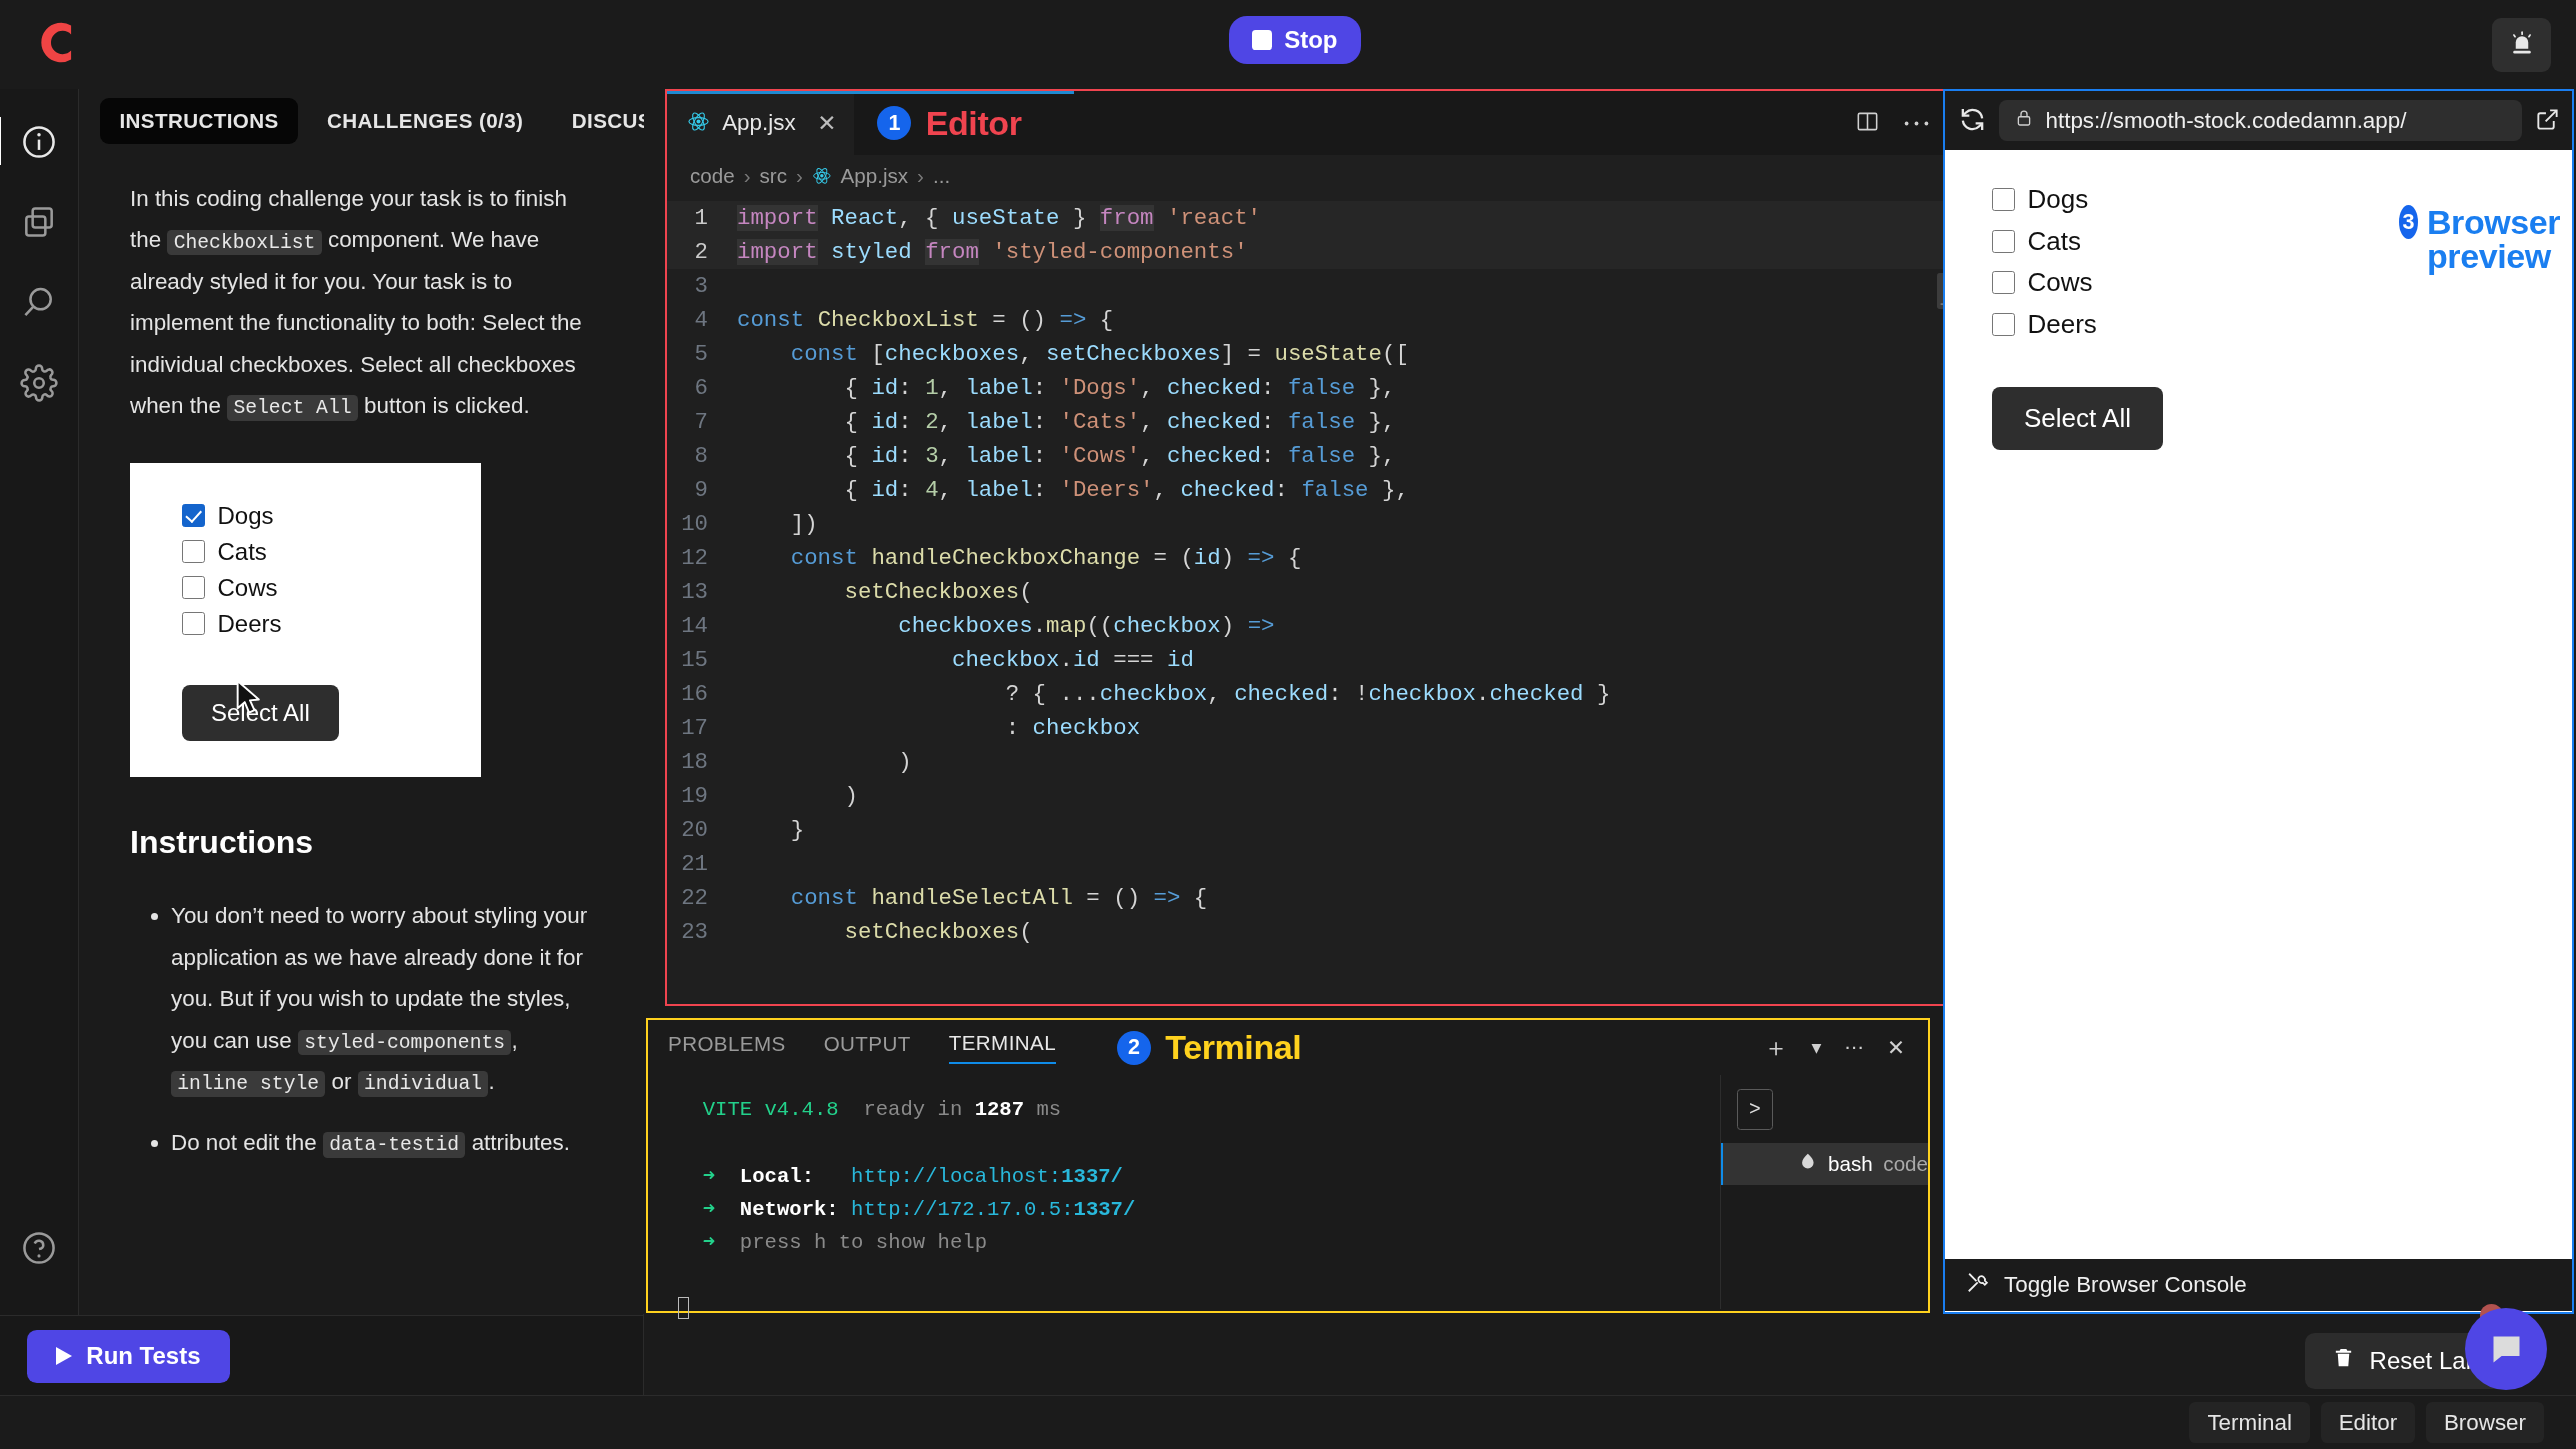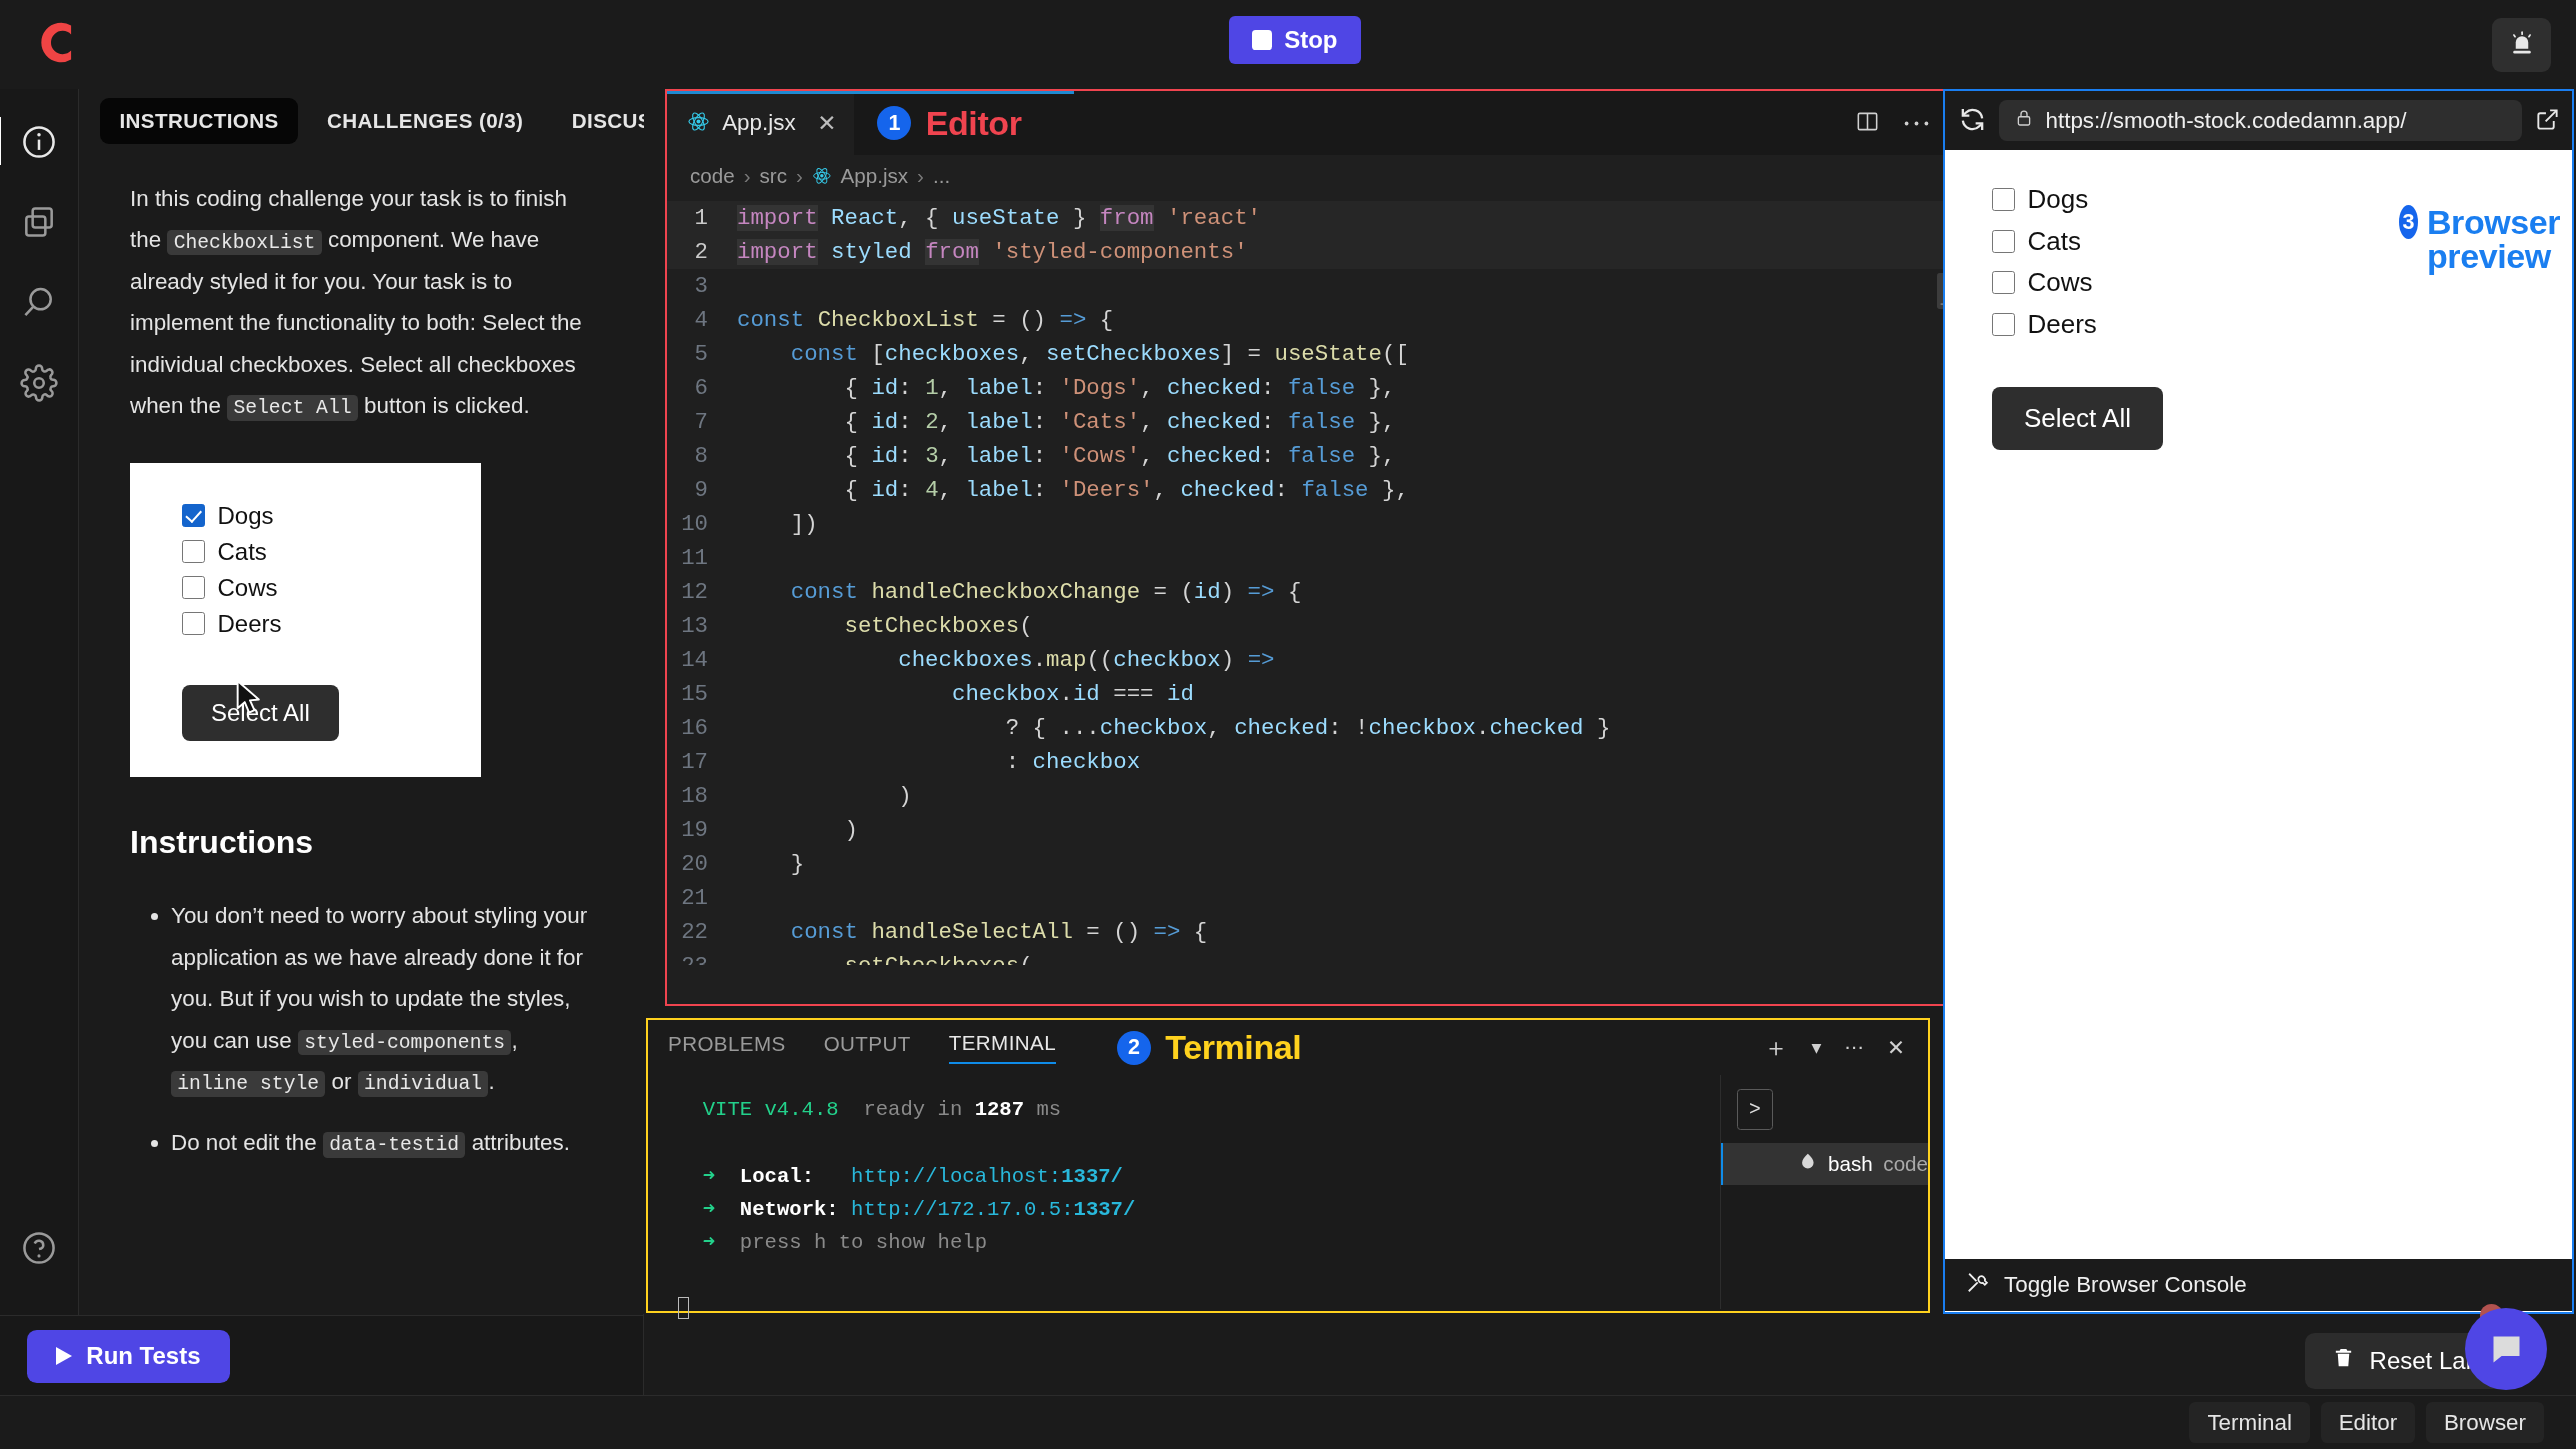--- a/index.html
+++ b/index.html
@@ -13,21 +13,21 @@
 
   
   .topbar {
     position: absolute; left: 0; top: 0; width: 2576px; height: 89px;
     background: #1b1b1b; display: flex; align-items: center;
   }
   .logo { position: absolute; left: 27px; top: 10.7px; width: 63px; height: 63px; }
   .stop-btn {
     position: absolute; left: 1229px; top: 16px;
     display: flex; align-items: center; gap: 12.5px;
-    background: #4f46e5; color: #fff; border: none; border-radius: 6px;
+    background: #4f46e5; color: #fff; border: none; border-radius: 18px;
     padding: 9.8px 23px; font-size: 24px; font-weight: 700; cursor: pointer;
     font-family: "Liberation Sans", sans-serif;
   }
   .stop-square { width: 19.7px; height: 19.7px; background: #fff; border-radius: 3.6px; display:inline-block; }
   .siren-btn {
     position: absolute; right: 25px; top: 18px; width: 59px; height: 54px;
     background: #2f2f2f; border-radius: 9px; display: flex;
     align-items: center; justify-content: center; cursor: pointer;
   }
 
@@ -429,21 +429,20 @@
     <div class="code-line hl"><span class="ln">1</span><span class="lc"><span class="t-kw import-box">import</span><span class="t-pun"> </span><span class="t-var">React</span><span class="t-pun">, { </span><span class="t-var">useState</span><span class="t-pun"> } </span><span class="t-kw import-box">from</span><span class="t-pun"> </span><span class="t-str">'react'</span></span></div>
         <div class="code-line hl"><span class="ln">2</span><span class="lc"><span class="t-kw import-box">import</span><span class="t-pun"> </span><span class="t-var">styled</span><span class="t-pun"> </span><span class="t-kw import-box">from</span><span class="t-pun"> </span><span class="t-str">'styled-components'</span></span></div>
         <div class="code-line"><span class="ln">3</span><span class="lc"></span></div>
         <div class="code-line"><span class="ln">4</span><span class="lc"><span class="t-kw2">const</span><span class="t-pun"> </span><span class="t-fn">CheckboxList</span><span class="t-pun"> = () </span><span class="t-arr">=&gt;</span><span class="t-pun"> {</span></span></div>
         <div class="code-line"><span class="ln">5</span><span class="lc"><span class="t-pun">    </span><span class="t-kw2">const</span><span class="t-pun"> [</span><span class="t-var">checkboxes</span><span class="t-pun">, </span><span class="t-var">setCheckboxes</span><span class="t-pun">] = </span><span class="t-fn">useState</span><span class="t-pun">([</span></span></div>
         <div class="code-line"><span class="ln">6</span><span class="lc"><span class="t-pun">        { </span><span class="t-var">id</span><span class="t-pun">: </span><span class="t-num">1</span><span class="t-pun">, </span><span class="t-var">label</span><span class="t-pun">: </span><span class="t-str">'Dogs'</span><span class="t-pun">, </span><span class="t-var">checked</span><span class="t-pun">: </span><span class="t-kw2">false</span><span class="t-pun"> },</span></span></div>
         <div class="code-line"><span class="ln">7</span><span class="lc"><span class="t-pun">        { </span><span class="t-var">id</span><span class="t-pun">: </span><span class="t-num">2</span><span class="t-pun">, </span><span class="t-var">label</span><span class="t-pun">: </span><span class="t-str">'Cats'</span><span class="t-pun">, </span><span class="t-var">checked</span><span class="t-pun">: </span><span class="t-kw2">false</span><span class="t-pun"> },</span></span></div>
         <div class="code-line"><span class="ln">8</span><span class="lc"><span class="t-pun">        { </span><span class="t-var">id</span><span class="t-pun">: </span><span class="t-num">3</span><span class="t-pun">, </span><span class="t-var">label</span><span class="t-pun">: </span><span class="t-str">'Cows'</span><span class="t-pun">, </span><span class="t-var">checked</span><span class="t-pun">: </span><span class="t-kw2">false</span><span class="t-pun"> },</span></span></div>
         <div class="code-line"><span class="ln">9</span><span class="lc"><span class="t-pun">        { </span><span class="t-var">id</span><span class="t-pun">: </span><span class="t-num">4</span><span class="t-pun">, </span><span class="t-var">label</span><span class="t-pun">: </span><span class="t-str">'Deers'</span><span class="t-pun">, </span><span class="t-var">checked</span><span class="t-pun">: </span><span class="t-kw2">false</span><span class="t-pun"> },</span></span></div>
         <div class="code-line"><span class="ln">10</span><span class="lc"><span class="t-pun">    ])</span></span></div>
-        <div class="code-line"><span class="ln">11</span><span class="lc"></span></div>
         <div class="code-line"><span class="ln">12</span><span class="lc"><span class="t-pun">    </span><span class="t-kw2">const</span><span class="t-pun"> </span><span class="t-fn">handleCheckboxChange</span><span class="t-pun"> = (</span><span class="t-var">id</span><span class="t-pun">) </span><span class="t-arr">=&gt;</span><span class="t-pun"> {</span></span></div>
         <div class="code-line"><span class="ln">13</span><span class="lc"><span class="t-pun">        </span><span class="t-fn">setCheckboxes</span><span class="t-pun">(</span></span></div>
         <div class="code-line"><span class="ln">14</span><span class="lc"><span class="t-pun">            </span><span class="t-var">checkboxes</span><span class="t-pun">.</span><span class="t-fn">map</span><span class="t-pun">((</span><span class="t-var">checkbox</span><span class="t-pun">) </span><span class="t-arr">=&gt;</span></span></div>
         <div class="code-line"><span class="ln">15</span><span class="lc"><span class="t-pun">                </span><span class="t-var">checkbox</span><span class="t-pun">.</span><span class="t-var">id</span><span class="t-pun"> === </span><span class="t-var">id</span></span></div>
         <div class="code-line"><span class="ln">16</span><span class="lc"><span class="t-pun">                    ? { ...</span><span class="t-var">checkbox</span><span class="t-pun">, </span><span class="t-var">checked</span><span class="t-pun">: !</span><span class="t-var">checkbox</span><span class="t-pun">.</span><span class="t-var">checked</span><span class="t-pun"> }</span></span></div>
         <div class="code-line"><span class="ln">17</span><span class="lc"><span class="t-pun">                    : </span><span class="t-var">checkbox</span></span></div>
         <div class="code-line"><span class="ln">18</span><span class="lc"><span class="t-pun">            )</span></span></div>
         <div class="code-line"><span class="ln">19</span><span class="lc"><span class="t-pun">        )</span></span></div>
         <div class="code-line"><span class="ln">20</span><span class="lc"><span class="t-pun">    }</span></span></div>
         <div class="code-line"><span class="ln">21</span><span class="lc"></span></div>

